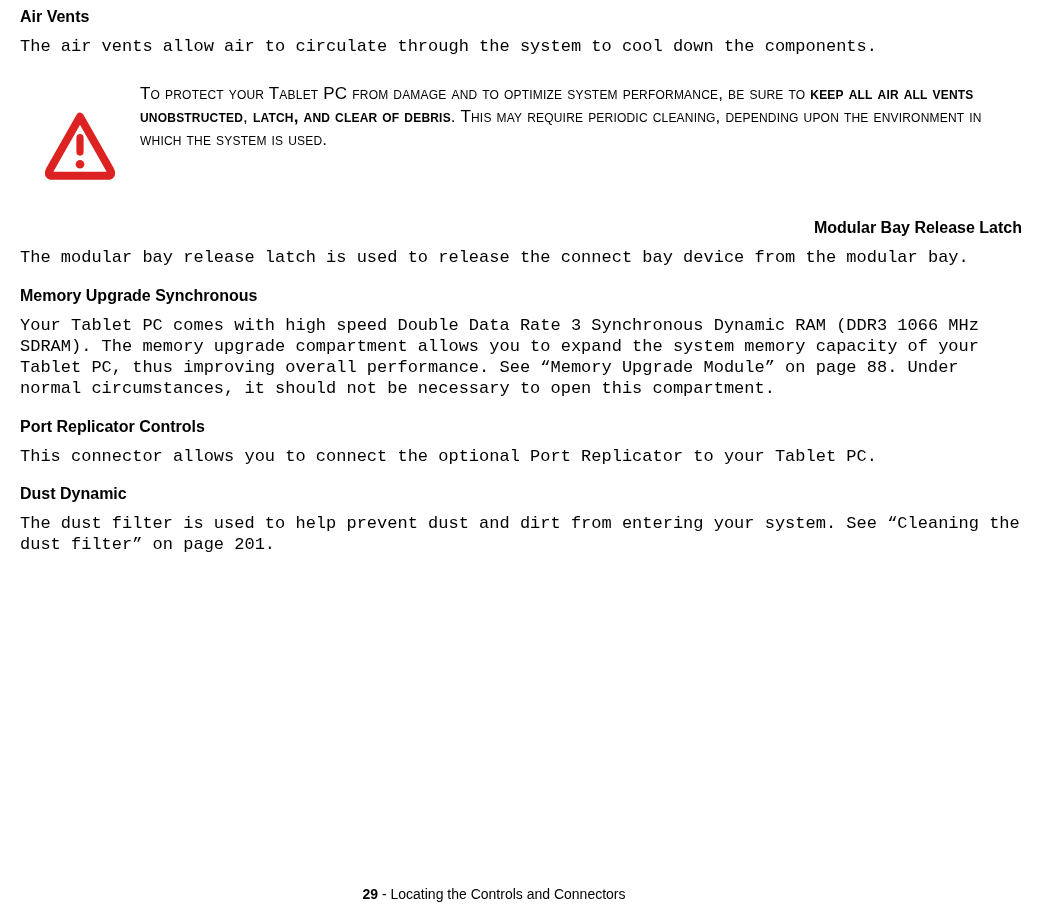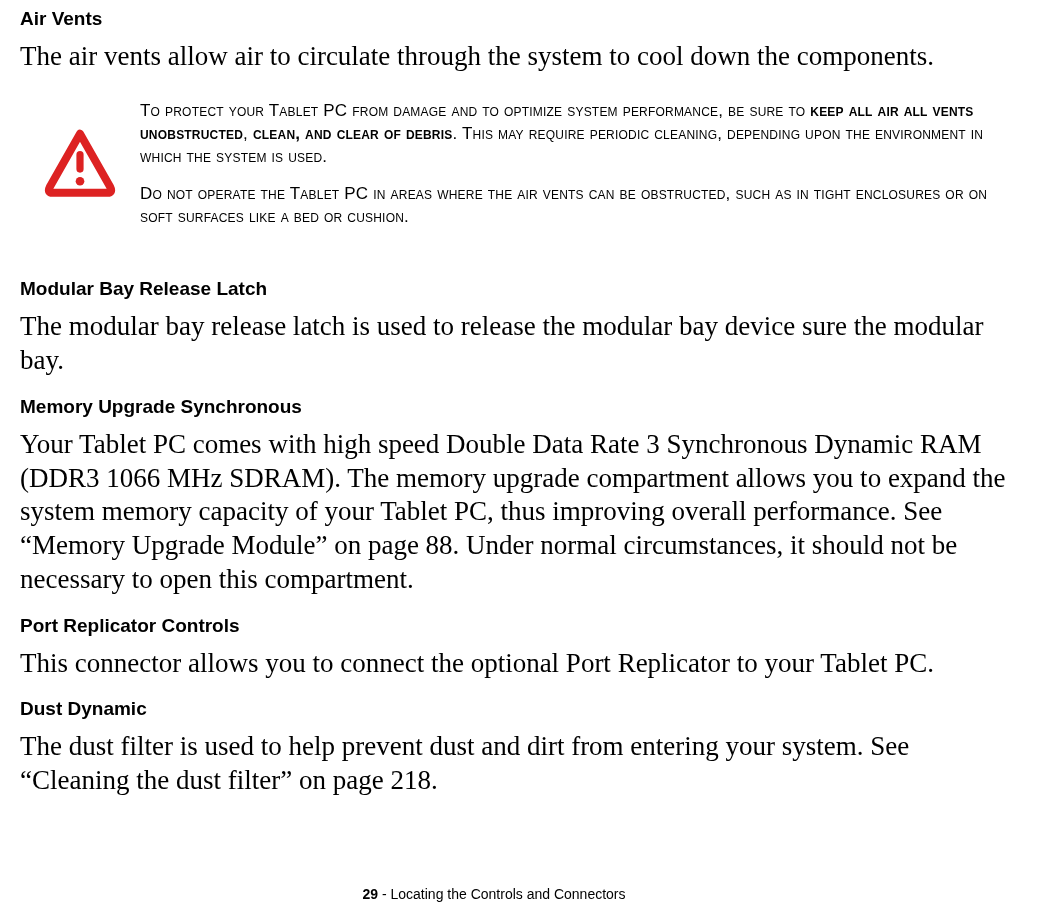--- a/index.html
+++ b/index.html
@@ -11,26 +11,26 @@
       font-family: Georgia, 'Times New Roman', serif;
       width: 1042px;
       height: 922px;
       background: #ffffff;
       padding: 8px 20px 0 20px;
       color: #000;
     }
     .heading {
       font-family: Helvetica, Arial, sans-serif;
       font-weight: bold;
-      font-size: 19px;
+      font-size: 16px;
       margin-bottom: 10px;
     }
     .body-text {
-      font-family: Liberation Serif, serif;
-      font-size: 27px;
+      font-family: Liberation Mono, monospace;
+      font-size: 17px;
       line-height: 1.25;
       margin-bottom: 18px;
     }
     .warning-block {
       display: flex;
       align-items: flex-start;
       margin: 26px 0 36px 0;
       padding-left: 0;
     }
     .warning-icon {
@@ -49,20 +49,21 @@
       letter-spacing: 0.2px;
     }
     .warning-para {
       margin-bottom: 14px;
     }
     .bold-caps {
       font-weight: bold;
     }
     .section-gap {
       margin-top: 22px;
+      text-align: right;
     }
     .footer {
       position: absolute;
       bottom: 20px;
       width: 988px;
       left: 0;
       text-align: center;
       font-family: Helvetica, Arial, sans-serif;
       font-size: 14px;
     }
@@ -79,33 +80,32 @@
 <div class="warning-block">
   <div class="warning-icon">
     <svg width="72" height="72" viewBox="0 0 100 100">
       <path d="M 50 8 L 92 82 Q 96 90 88 90 L 12 90 Q 4 90 8 82 Z" fill="none" stroke="#d22" stroke-width="11" stroke-linejoin="round"></path>
       <rect x="45" y="32" width="10" height="30" rx="5" fill="#d22"></rect>
       <circle cx="50" cy="74" r="6" fill="#d22"></circle>
     </svg>
   </div>
   <div class="warning-text">
     <div class="warning-para">
-      <span>To protect your Tablet PC from damage and to optimize system performance, be sure to </span><span class="bold-caps">keep all air all vents unobstructed</span><span>, </span><span class="bold-caps">clean, and clear of debris</span><span>. This may require periodic cleaning, depending upon the environment in which the system is used.</span>
+      <span>To protect your Tablet PC from damage and to optimize system performance, be sure to </span><span class="bold-caps">keep all air all vents unobstructed</span><span>, </span><span class="bold-caps">latch, and clear of debris</span><span>. This may require periodic cleaning, depending upon the environment in which the system is used.</span>
     </div>
-    <div class="warning-para">Do not operate the Tablet PC in areas where the air vents can be obstructed, such as in tight enclosures or on soft surfaces like a bed or cushion.</div>
   </div>
 </div>
 
 <div class="heading section-gap">Modular Bay Release Latch</div>
-<div class="body-text">The modular bay release latch is used to release the modular bay device sure the modular bay.</div>
+<div class="body-text">The modular bay release latch is used to release the connect bay device from the modular bay.</div>
 
 <div class="heading">Memory Upgrade Synchronous</div>
 <div class="body-text">Your Tablet PC comes with high speed Double Data Rate 3 Synchronous Dynamic RAM (DDR3 1066 MHz SDRAM). The memory upgrade compartment allows you to expand the system memory capacity of your Tablet PC, thus improving overall performance. See “Memory Upgrade Module” on page 88. Under normal circumstances, it should not be necessary to open this compartment.</div>
 
 <div class="heading">Port Replicator Controls</div>
 <div class="body-text">This connector allows you to connect the optional Port Replicator to your Tablet PC.</div>
 
 <div class="heading">Dust Dynamic</div>
-<div class="body-text">The dust filter is used to help prevent dust and dirt from entering your system. See “Cleaning the dust filter” on page 218.</div>
+<div class="body-text">The dust filter is used to help prevent dust and dirt from entering your system. See “Cleaning the dust filter” on page 201.</div>
 
 <div class="footer">
   <span class="footer-num">29</span><span> - </span><span>Locating the Controls and Connectors</span>
 </div>
 
 </body></html>

